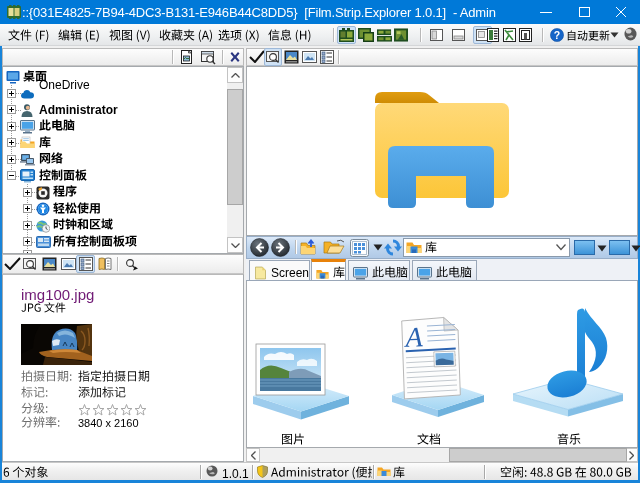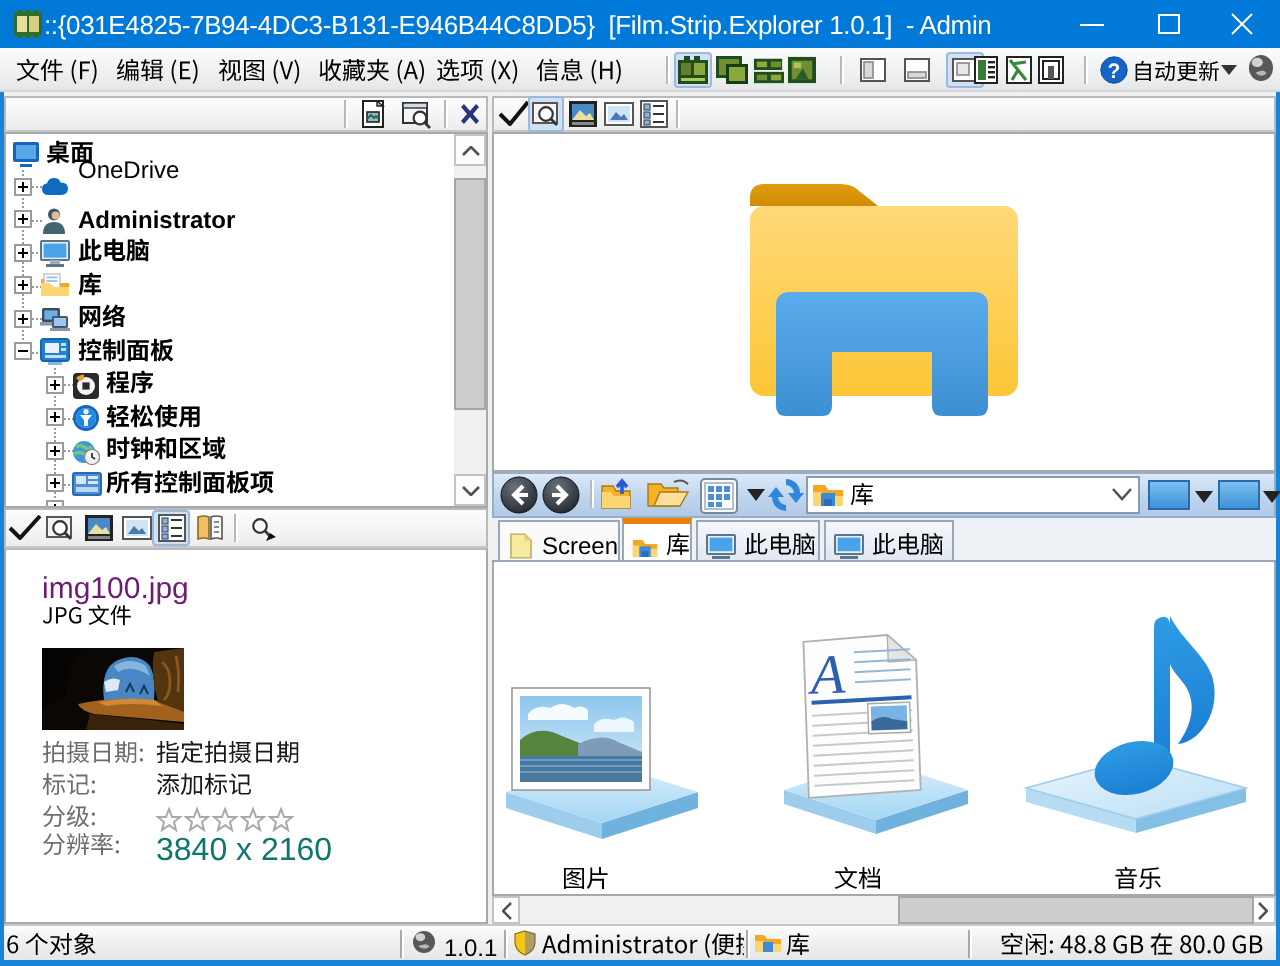--- a/index.html
+++ b/index.html
@@ -478,21 +478,21 @@
       <path d="M34.5 1.5 L36 5.5 L40 5.5 L37 8 L38 12 L34.5 9.6 L31 12 L32 8 L29 5.5 L33 5.5 Z"></path>
       <path d="M48.5 1.5 L50 5.5 L54 5.5 L51 8 L52 12 L48.5 9.6 L45 12 L46 8 L43 5.5 L47 5.5 Z"></path>
       <path d="M62.5 1.5 L64 5.5 L68 5.5 L65 8 L66 12 L62.5 9.6 L59 12 L60 8 L57 5.5 L61 5.5 Z"></path>
     </g>
   </svg>
 <div class="abs gray" style="left:21px;top:416px">
     <svg width="39" height="14" viewBox="0 0 39 14" style="display:block;overflow:visible">
       <path d="M8.1 0.7L7.2 1.0C8.1 2.8 9.5 4.8 10.8 5.8C11.0 5.6 11.3 5.3 11.5 5.1C10.3 4.2 8.8 2.3 8.1 0.7ZM3.9 0.7C3.2 2.6 2.0 4.2 0.5 5.3C0.7 5.4 1.1 5.8 1.3 6.0C1.6 5.7 1.9 5.4 2.2 5.1L2.2 5.9L4.6 5.9C4.3 7.9 3.6 9.9 0.8 10.8C1.0 11.0 1.2 11.3 1.3 11.6C4.4 10.5 5.2 8.3 5.5 5.9L8.8 5.9C8.6 8.9 8.5 10.1 8.2 10.4C8.0 10.5 7.9 10.5 7.6 10.5C7.4 10.5 6.6 10.5 5.8 10.5C6.0 10.7 6.1 11.1 6.1 11.4C6.9 11.4 7.6 11.4 8.0 11.4C8.4 11.4 8.7 11.3 9.0 11.0C9.4 10.5 9.6 9.1 9.7 5.4C9.7 5.3 9.7 5.0 9.7 5.0L2.3 5.0C3.3 3.9 4.2 2.5 4.8 1.0ZM17.0 2.9C17.0 4.1 16.8 5.7 16.5 6.6L17.2 6.8C17.5 5.8 17.7 4.2 17.6 3.0ZM18.3 0.6L18.3 5.1C18.3 7.2 18.1 9.3 16.1 10.9C16.3 11.0 16.5 11.3 16.7 11.5C18.8 9.8 19.1 7.5 19.1 5.1L19.1 0.6ZM13.1 3.2C13.3 3.8 13.5 4.7 13.5 5.2L14.2 5.0C14.1 4.5 14.0 3.7 13.7 3.0ZM19.9 3.2C20.1 3.8 20.3 4.7 20.3 5.2L21.0 5.1C21.0 4.5 20.8 3.7 20.5 3.0ZM13.7 0.8C13.9 1.2 14.1 1.7 14.2 2.1L12.6 2.1L12.6 2.8L16.4 2.8L16.4 2.1L15.1 2.1C15.0 1.6 14.7 1.0 14.4 0.6ZM12.7 7.4L12.7 8.2L14.1 8.2C14.0 9.1 13.8 10.2 12.7 10.9C12.9 11.1 13.1 11.4 13.2 11.5C14.5 10.6 14.8 9.3 14.9 8.2L16.4 8.2L16.4 7.4L15.0 7.4L15.0 6.0L16.5 6.0L16.5 5.2L15.5 5.2C15.7 4.6 15.9 3.9 16.1 3.2L15.4 3.0C15.3 3.6 15.0 4.6 14.8 5.2L12.5 5.2L12.5 6.0L14.1 6.0L14.1 7.4ZM20.5 0.7C20.8 1.1 21.0 1.6 21.2 2.1L19.5 2.1L19.5 2.8L23.4 2.8L23.4 2.1L22.0 2.1C21.9 1.6 21.6 1.0 21.3 0.5ZM19.5 7.8L19.5 8.5L21.0 8.5L21.0 11.5L21.9 11.5L21.9 8.5L23.4 8.5L23.4 7.8L21.9 7.8L21.9 6.0L23.5 6.0L23.5 5.3L22.4 5.3C22.6 4.7 22.9 3.8 23.1 3.1L22.3 3.0C22.2 3.6 21.9 4.6 21.7 5.3L19.3 5.3L19.3 6.0L21.0 6.0L21.0 7.8ZM33.9 2.8C33.5 3.3 32.8 4.0 32.2 4.4L32.9 4.8C33.5 4.4 34.2 3.9 34.7 3.3ZM24.7 6.5L25.1 7.2C25.9 6.9 26.9 6.3 27.8 5.8L27.6 5.1C26.6 5.7 25.4 6.2 24.7 6.5ZM25.0 3.4C25.7 3.8 26.5 4.4 26.8 4.8L27.5 4.2C27.1 3.8 26.3 3.3 25.6 2.9ZM32.1 5.7C33.0 6.2 34.0 6.9 34.5 7.4L35.2 6.8C34.6 6.3 33.6 5.6 32.8 5.2ZM24.6 8.1L24.6 9.0L29.5 9.0L29.5 11.5L30.5 11.5L30.5 9.0L35.4 9.0L35.4 8.1L30.5 8.1L30.5 7.2L29.5 7.2L29.5 8.1ZM29.2 0.6C29.4 0.9 29.6 1.2 29.8 1.6L24.9 1.6L24.9 2.4L29.3 2.4C28.9 3.0 28.5 3.5 28.3 3.6C28.2 3.8 28.0 4.0 27.8 4.0C27.9 4.2 28.0 4.6 28.1 4.8C28.2 4.7 28.5 4.6 29.9 4.5C29.3 5.1 28.8 5.6 28.5 5.8C28.1 6.1 27.8 6.3 27.6 6.4C27.7 6.6 27.8 7.0 27.8 7.2C28.1 7.0 28.5 7.0 31.6 6.7C31.8 6.9 31.9 7.1 32.0 7.3L32.7 7.0C32.4 6.4 31.8 5.6 31.3 5.0L30.6 5.2C30.8 5.5 31.0 5.7 31.2 6.0L29.1 6.2C30.1 5.4 31.2 4.3 32.1 3.2L31.4 2.8C31.2 3.1 30.9 3.4 30.6 3.8L29.1 3.8C29.4 3.4 29.8 2.9 30.2 2.4L35.3 2.4L35.3 1.6L30.8 1.6C30.7 1.2 30.4 0.7 30.1 0.4ZM37.7 5.9C38.1 5.9 38.5 5.5 38.5 5.0C38.5 4.5 38.1 4.2 37.7 4.2C37.2 4.2 36.9 4.5 36.9 5.0C36.9 5.5 37.2 5.9 37.7 5.9ZM37.7 10.7C38.1 10.7 38.5 10.4 38.5 9.9C38.5 9.4 38.1 9.0 37.7 9.0C37.2 9.0 36.9 9.4 36.9 9.9C36.9 10.4 37.2 10.7 37.7 10.7Z" fill="#6d6d6d"></path>
     </svg>
   </div>
-<div class="abs" style="left:78px;top:417px;font-size:16px;color:#0f766e">3840 x 2160</div>
+<div class="abs" style="left:78px;top:417px;font-size:11px;color:#000000">3840 x 2160</div>
 
 <div class="abs" id="statusbar"></div>
 <div class="abs" style="left:3px;top:466px">
     <svg width="45" height="14" viewBox="0 0 45 14" style="display:block;overflow:visible">
       <path d="M3.6 10.7C5.0 10.7 6.1 9.6 6.1 7.9C6.1 6.0 5.2 5.1 3.7 5.1C3.0 5.1 2.2 5.5 1.7 6.2C1.8 3.4 2.7 2.5 4.0 2.5C4.5 2.5 5.0 2.8 5.4 3.2L6.0 2.5C5.5 2.0 4.8 1.6 3.9 1.6C2.2 1.6 0.7 2.9 0.7 6.4C0.7 9.3 1.9 10.7 3.6 10.7ZM1.7 7.0C2.3 6.2 3.0 5.9 3.5 5.9C4.6 5.9 5.1 6.7 5.1 7.9C5.1 9.1 4.5 9.9 3.6 9.9C2.5 9.9 1.8 8.9 1.7 7.0ZM14.9 4.0L14.9 11.5L15.8 11.5L15.8 4.0ZM15.4 0.5C14.2 2.5 12.0 4.2 9.8 5.2C10.0 5.4 10.3 5.8 10.4 6.0C12.3 5.1 14.1 3.7 15.4 2.1C17.0 4.0 18.5 5.1 20.3 6.0C20.5 5.8 20.7 5.4 21.0 5.2C19.1 4.3 17.4 3.2 15.9 1.4L16.2 0.8ZM27.4 5.8C27.9 6.7 28.5 7.8 28.7 8.5L29.5 8.1C29.3 7.4 28.7 6.3 28.1 5.5ZM22.4 5.1C23.2 5.8 24.0 6.6 24.6 7.4C23.9 8.9 23.0 10.1 21.9 10.8C22.1 10.9 22.4 11.3 22.5 11.5C23.6 10.7 24.6 9.6 25.3 8.1C25.8 8.8 26.3 9.4 26.6 10.0L27.3 9.3C26.9 8.7 26.4 7.9 25.7 7.2C26.3 5.8 26.7 4.2 26.9 2.2L26.3 2.1L26.1 2.1L22.2 2.1L22.2 2.9L25.9 2.9C25.7 4.2 25.4 5.4 25.0 6.4C24.4 5.8 23.7 5.1 23.1 4.6ZM30.5 0.5L30.5 3.4L27.1 3.4L27.1 4.2L30.5 4.2L30.5 10.3C30.5 10.5 30.4 10.6 30.2 10.6C30.0 10.6 29.4 10.6 28.6 10.6C28.7 10.8 28.9 11.3 28.9 11.5C29.9 11.5 30.5 11.5 30.9 11.3C31.3 11.2 31.4 10.9 31.4 10.3L31.4 4.2L32.9 4.2L32.9 3.4L31.4 3.4L31.4 0.5ZM37.4 0.4C36.8 1.4 35.6 2.6 34.0 3.5C34.2 3.6 34.4 3.9 34.6 4.1C34.8 4.0 35.0 3.8 35.3 3.7L35.3 5.6L37.3 5.6C36.4 6.2 35.3 6.6 34.1 6.8C34.3 7.0 34.5 7.3 34.6 7.5C35.8 7.2 36.9 6.7 37.8 6.1C38.1 6.3 38.4 6.5 38.6 6.7C37.6 7.5 35.9 8.1 34.5 8.4C34.7 8.6 34.9 8.9 35.0 9.1C36.4 8.7 38.0 8.0 39.1 7.2C39.3 7.4 39.5 7.6 39.6 7.8C38.4 8.8 36.2 9.8 34.4 10.2C34.5 10.4 34.8 10.7 34.9 10.9C36.5 10.4 38.6 9.5 39.9 8.5C40.2 9.3 40.1 10.1 39.6 10.4C39.3 10.6 39.1 10.6 38.7 10.6C38.5 10.6 38.0 10.6 37.6 10.5C37.7 10.8 37.8 11.1 37.8 11.4C38.2 11.4 38.6 11.4 38.9 11.4C39.4 11.4 39.8 11.3 40.2 11.0C41.0 10.5 41.2 9.3 40.6 8.0L41.3 7.7C41.8 8.8 42.8 10.2 44.2 10.9C44.3 10.7 44.6 10.3 44.8 10.1C43.4 9.6 42.5 8.4 42.0 7.3C42.6 7.0 43.2 6.7 43.7 6.3L43.0 5.8C42.3 6.3 41.2 7.0 40.3 7.4C39.9 6.8 39.3 6.2 38.4 5.7L38.5 5.6L43.5 5.6L43.5 2.9L40.3 2.9C40.7 2.5 41.0 2.1 41.3 1.6L40.7 1.2L40.5 1.3L37.9 1.3C38.1 1.1 38.2 0.8 38.4 0.6ZM37.2 2.0L40.0 2.0C39.8 2.3 39.5 2.7 39.3 2.9L36.2 2.9C36.6 2.6 36.9 2.3 37.2 2.0ZM36.1 3.6L39.3 3.6C39.0 4.1 38.7 4.5 38.2 4.9L36.1 4.9ZM40.1 3.6L42.6 3.6L42.6 4.9L39.3 4.9C39.6 4.5 39.9 4.1 40.1 3.6Z" fill="#000000"></path>
     </svg>
   </div>
 <div class="ssep" style="left:200px;top:465px"></div>
 <svg class="abs" style="left:206px;top:465px" width="12" height="12" viewBox="0 0 12 12">
     <circle cx="6" cy="6" r="5.5" fill="#585858"></circle>

